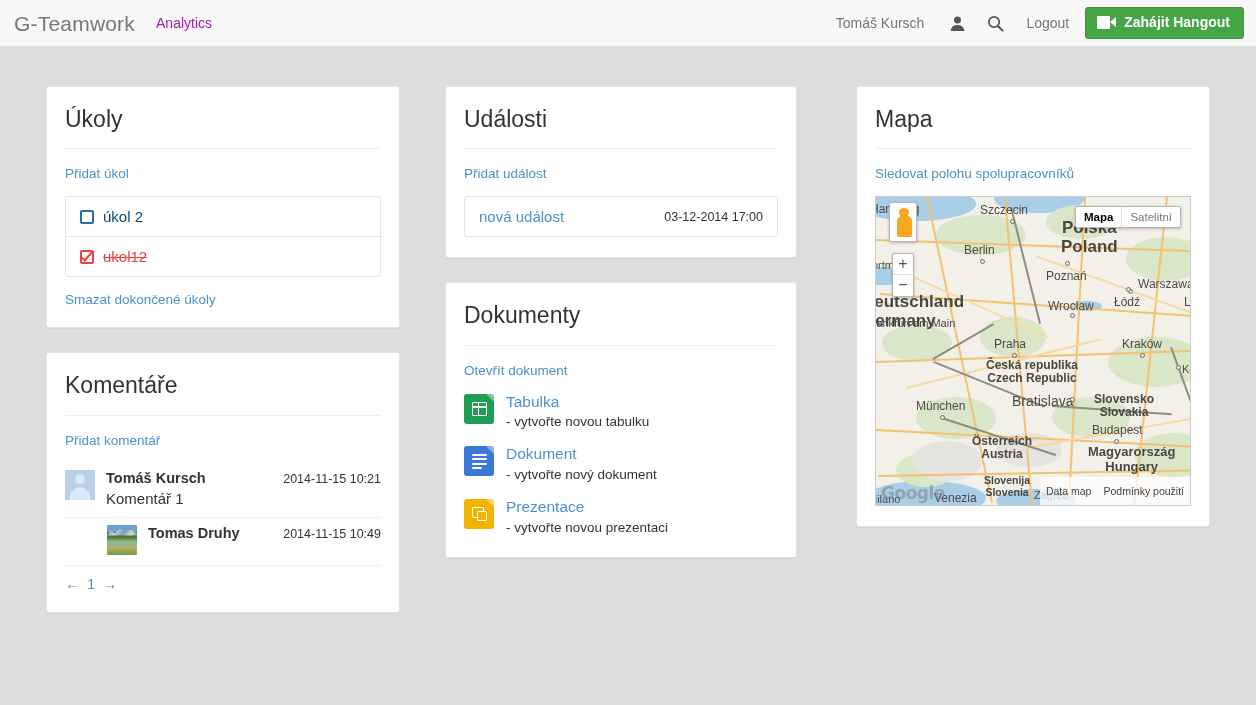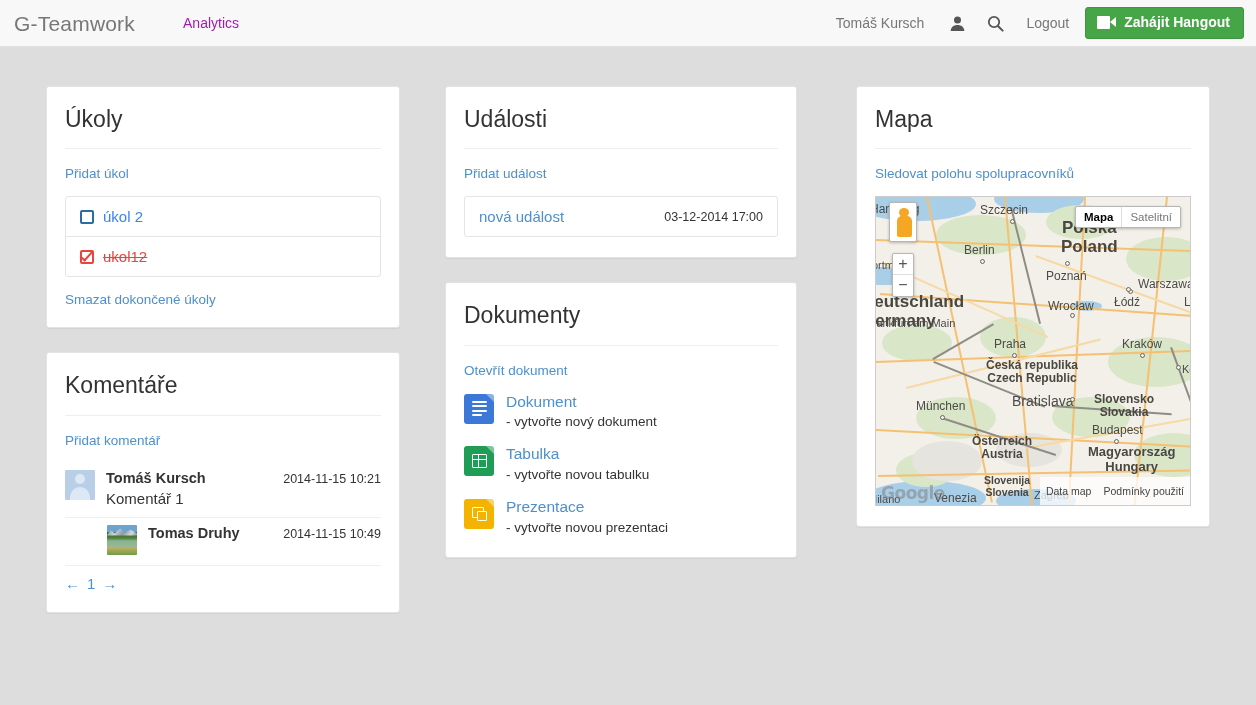--- a/index.html
+++ b/index.html
@@ -20,21 +20,21 @@
     border-bottom: 1px solid #e0e0e0;
     display: flex;
     align-items: center;
     padding: 0 12px 0 14px;
     position: relative;
   }
   .brand {
     font-size: 21px;
     color: #777777;
     letter-spacing: .2px;
-    margin-right: 40px;
+    margin-right: 13px;
     text-decoration: none;
     line-height: 1;
   }
   .nav-link {
     font-size: 14px;
     color: #a21caf;
     text-decoration: none;
     padding: 4px 8px;
     line-height: 1;
   }
@@ -149,21 +149,21 @@
   .list-group { border: 1px solid #e5e5e5; border-radius: 3px; }
   .list-item {
     padding: 11px 14px;
     border-bottom: 1px solid #e5e5e5;
     display: flex;
     align-items: center;
     font-size: 15px;
     cursor: pointer;
   }
   .list-item:last-child { border-bottom: none; }
-  .task-label { color: #3b82f6; margin-left: 9px; font-size: 15px; }
+  .task-label { color: #0c4a6e; margin-left: 9px; font-size: 15px; }
   .task-done .task-label { color: #e8453c; text-decoration: line-through; }
 
   .chk {
     width: 14px; height: 14px;
     border: 2.5px solid #2b6ca3;
     border-radius: 2px;
     flex: 0 0 auto;
     display: block;
   }
   .chk-done {
@@ -466,43 +466,43 @@
               <span class="event-date">03-12-2014 17:00</span>
             </div>
           </div>
         </div>
       </div>
 
       <div class="panel">
         <div class="panel-body">
           <h2 class="panel-title">Dokumenty</h2>
           <a class="link add-link">Otevřít dokument</a>
+
+          <div class="doc-row">
+            <span class="doc-icon sheets">
+              <span class="glyph-grid"></span>
+            </span>
+            <span>
+              <span class="doc-name">Tabulka</span>
+              <div class="doc-desc">- vytvořte novou tabulku</div>
+            </span>
+          </div>
 
           <div class="doc-row">
             <span class="doc-icon docs">
               <span class="glyph-lines">
                   <i></i>
                   <i></i>
                   <i></i>
                   <i></i>
                 </span>
             </span>
             <span>
               <span class="doc-name">Dokument</span>
               <div class="doc-desc">- vytvořte nový dokument</div>
-            </span>
-          </div>
-
-          <div class="doc-row">
-            <span class="doc-icon sheets">
-              <span class="glyph-grid"></span>
-            </span>
-            <span>
-              <span class="doc-name">Tabulka</span>
-              <div class="doc-desc">- vytvořte novou tabulku</div>
             </span>
           </div>
 
           <div class="doc-row">
             <span class="doc-icon slides">
               <span class="glyph-slide"></span>
             </span>
             <span>
               <span class="doc-name">Prezentace</span>
               <div class="doc-desc">- vytvořte novou prezentaci</div>

